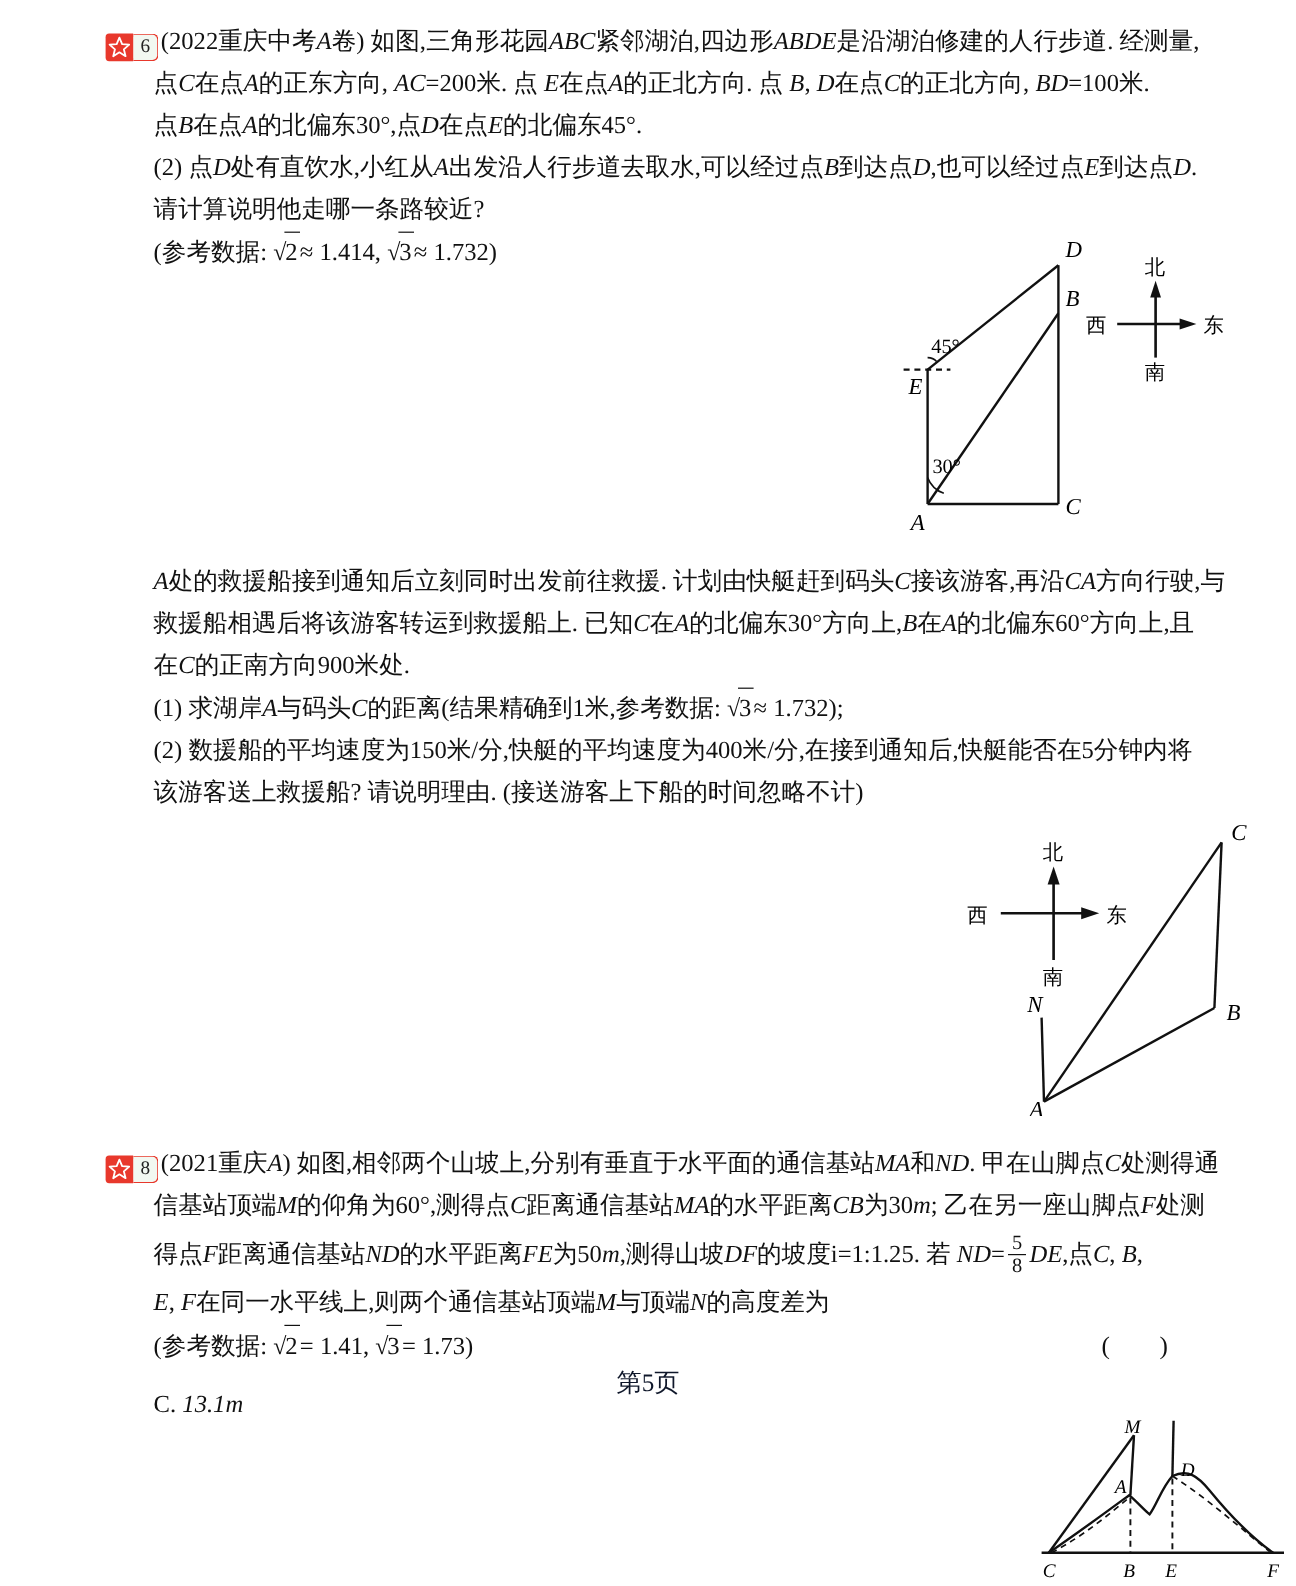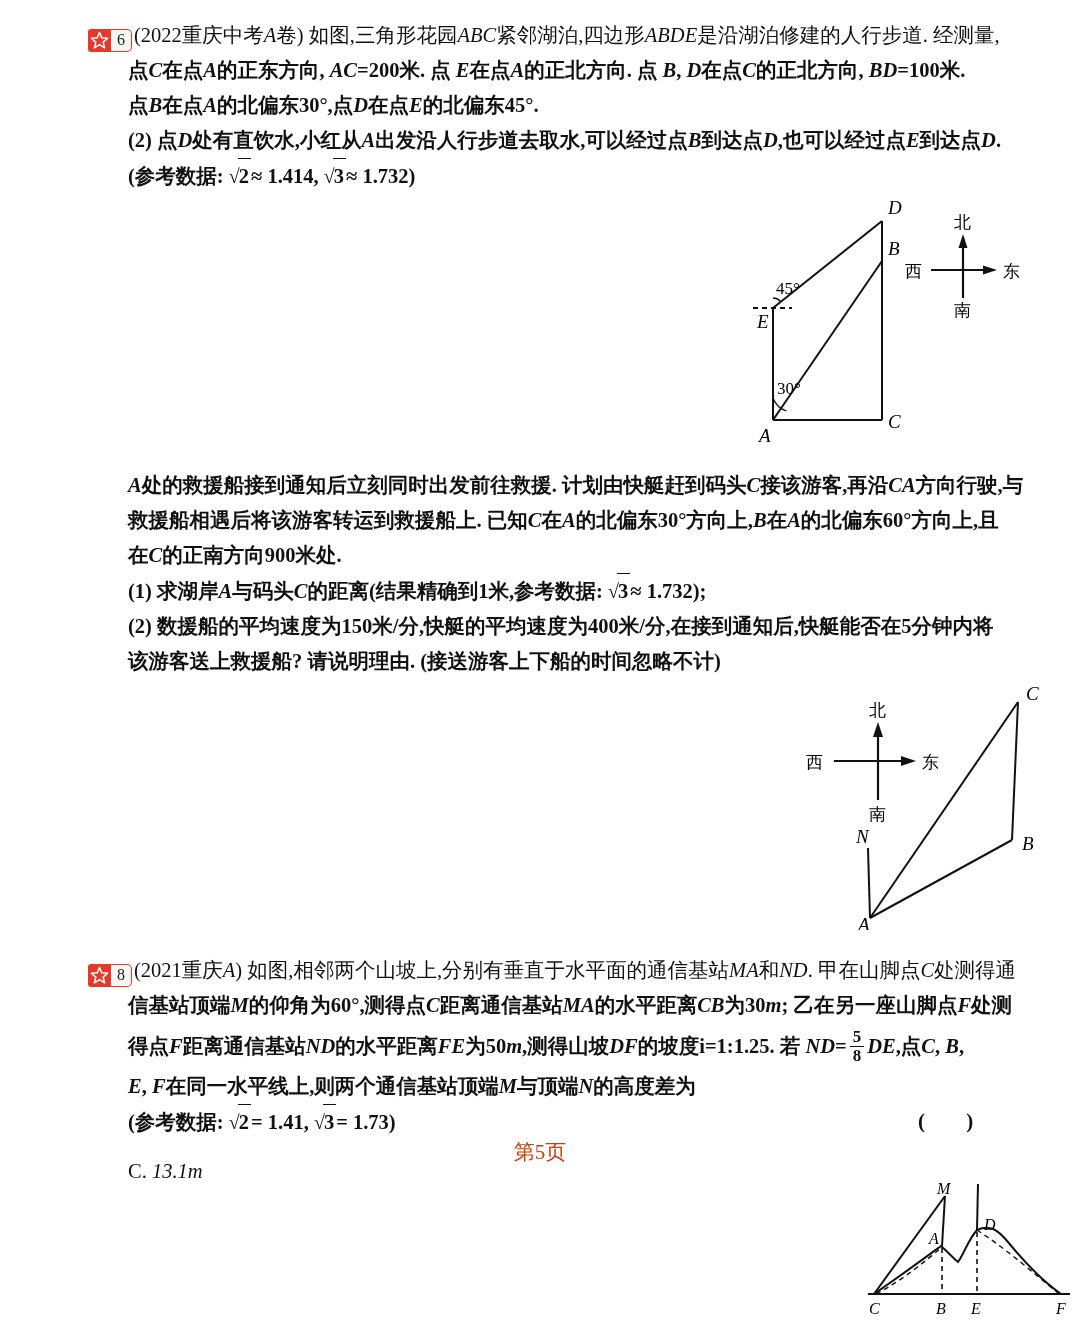--- a/index.html
+++ b/index.html
@@ -13,21 +13,21 @@
     overflow:hidden;
   }
 
   .page { position:relative; width:1080px; height:1184px; padding:0; }
 
   
   .problem { position:relative; }
   .ptext { font-size:20.5px; line-height:35px; color:#111; }
   .ptext p { margin:0; white-space:nowrap; }
 
-  .indent { padding-left:40px;font-weight:bold; }
+  .indent { padding-left:40px; }
 
   
   .badge {
     display:inline-block;
     vertical-align:-3px;
     margin-right:2px;
     white-space:nowrap;
     line-height:0;
   }
   .badge .star-box {
@@ -85,21 +85,21 @@
   .choices .c { width:210px; }
 
   
   .parens { font-size:21px; letter-spacing:18px; }
 
   
   .fig { position:absolute; }
 
   .pagenum {
     position:absolute; left:0; right:0; bottom:18px;
-    text-align:center; font-size:21px; color:#c2410c;
+    text-align:center; font-size:21px; color:#0f172a;
     font-family:"Liberation Serif",serif;
   }
   svg text { font-family:"Liberation Serif","DejaVu Serif",serif; }
 </style>
 </head>
 <body>
 
 <div class="page">
 
   <div class="problem" style="position:absolute;left:88px;top:18px;width:960px;">
@@ -108,20 +108,21 @@
         <span class="badge"><span class="star-box"><svg width="19" height="19" viewBox="0 0 20 20">
                 <polygon points="10,1.5 12.4,7.2 18.6,7.6 13.9,11.7 15.4,17.7 10,14.3 4.6,17.7 6.1,11.7 1.4,7.6 7.6,7.2" fill="none" stroke="#ffffff" stroke-width="1.6" stroke-linejoin="round"></polygon>
               </svg></span><span class="num-box">6</span></span><span>(2022重庆中考</span><i class="mv">A</i><span>卷) 如图,三角形花园</span><i class="mv">ABC</i><span>紧邻湖泊,四边形</span><i class="mv">ABDE</i><span>是沿湖泊修建的人行步道. 经测量,</span>
       </p>
       <p class="indent"><span>点</span><i class="mv">C</i><span>在点</span><i class="mv">A</i><span>的正东方向,</span> <i class="mv">AC</i><span>=200米. 点</span> <i class="mv">E</i><span>在点</span><i class="mv">A</i><span>的正北方向. 点</span> <i class="mv">B</i><span>,</span> <i class="mv">D</i><span>在点</span><i class="mv">C</i><span>的正北方向,</span> <i class="mv">BD</i><span>=100米.</span>
       </p>
       <p class="indent"><span>点</span><i class="mv">B</i><span>在点</span><i class="mv">A</i><span>的北偏东30°,点</span><i class="mv">D</i><span>在点</span><i class="mv">E</i><span>的北偏东45°.</span>
       </p>
       <p class="indent"><span>(2) 点</span><i class="mv">D</i><span>处有直饮水,小红从</span><i class="mv">A</i><span>出发沿人行步道去取水,可以经过点</span><i class="mv">B</i><span>到达点</span><i class="mv">D</i><span>,也可以经过点</span><i class="mv">E</i><span>到达点</span><i class="mv">D</i><span>.</span>
       </p>
+      <p class="indent">请计算说明他走哪一条路较近?</p>
       <p class="indent"><span>(参考数据:</span> <span class="sqrt"><span class="rad">√</span><span class="body num">2</span></span><span>≈ 1.414,</span> <span class="sqrt"><span class="rad">√</span><span class="body num">3</span></span><span>≈ 1.732)</span>
       </p>
     </div>
   </div>
 
   <div class="fig" style="left:735px;top:198px;">
     <svg width="305" height="250" viewBox="0 0 305 250">
 
       <line x1="38" y1="222" x2="147" y2="222" stroke="#111" stroke-width="2"></line>
 

